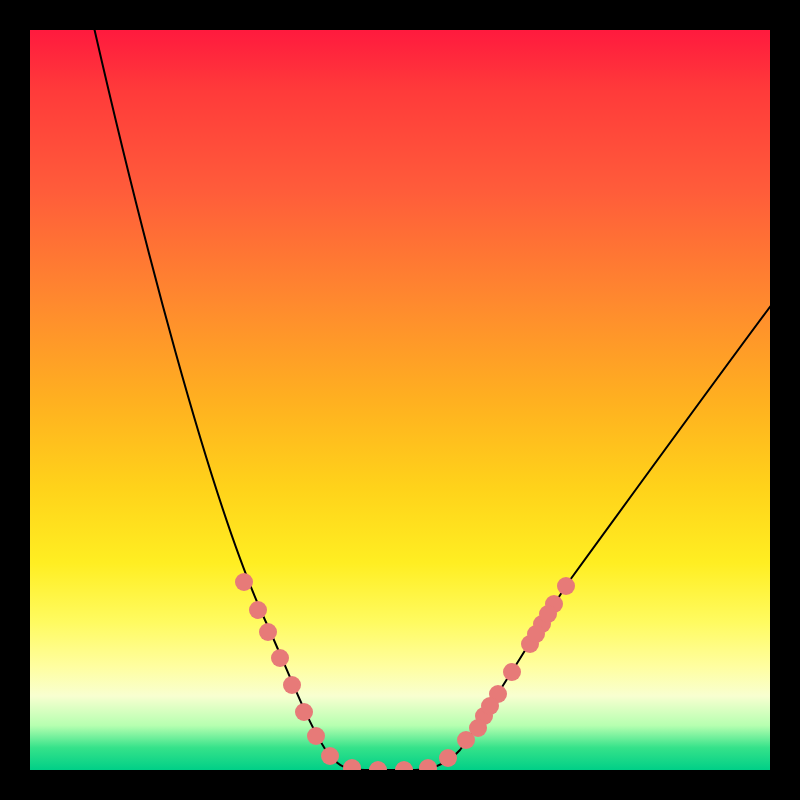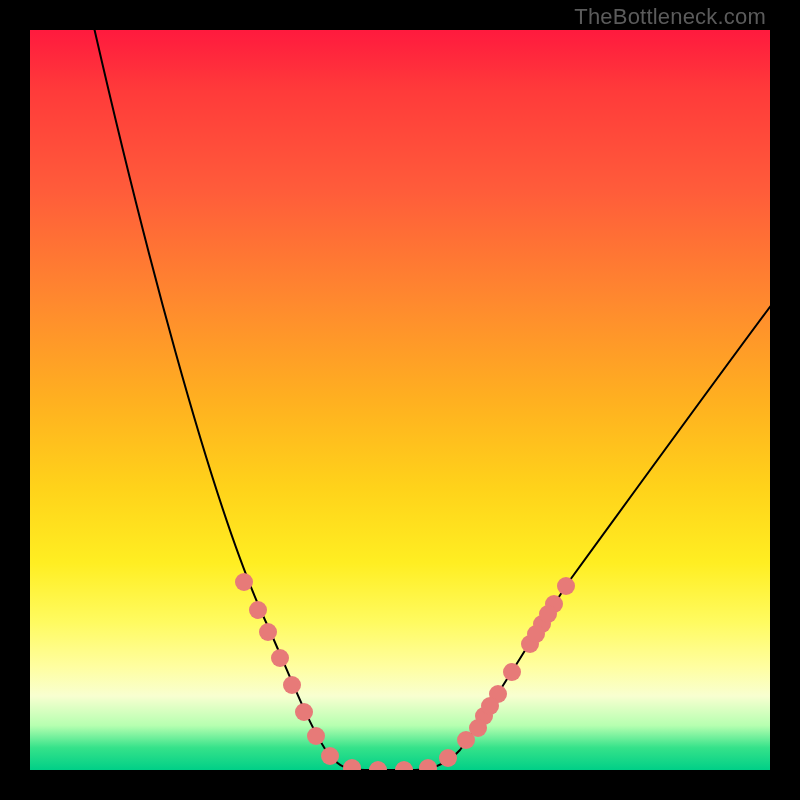--- a/index.html
+++ b/index.html
@@ -98,14 +98,13 @@
           <circle cx="448" cy="698" r="9" class="dot"></circle>
           <circle cx="500" cy="614" r="9" class="dot"></circle>
           <circle cx="512" cy="594" r="9" class="dot"></circle>
           <circle cx="524" cy="574" r="9" class="dot"></circle>
           <circle cx="536" cy="556" r="9" class="dot"></circle>
           <circle cx="506" cy="604" r="9" class="dot"></circle>
           <circle cx="518" cy="584" r="9" class="dot"></circle>
         </g>
     </svg>
   </div>
-  <div class="watermark">TheBottleneck.com</div>
 </div>
 
 </body></html>

